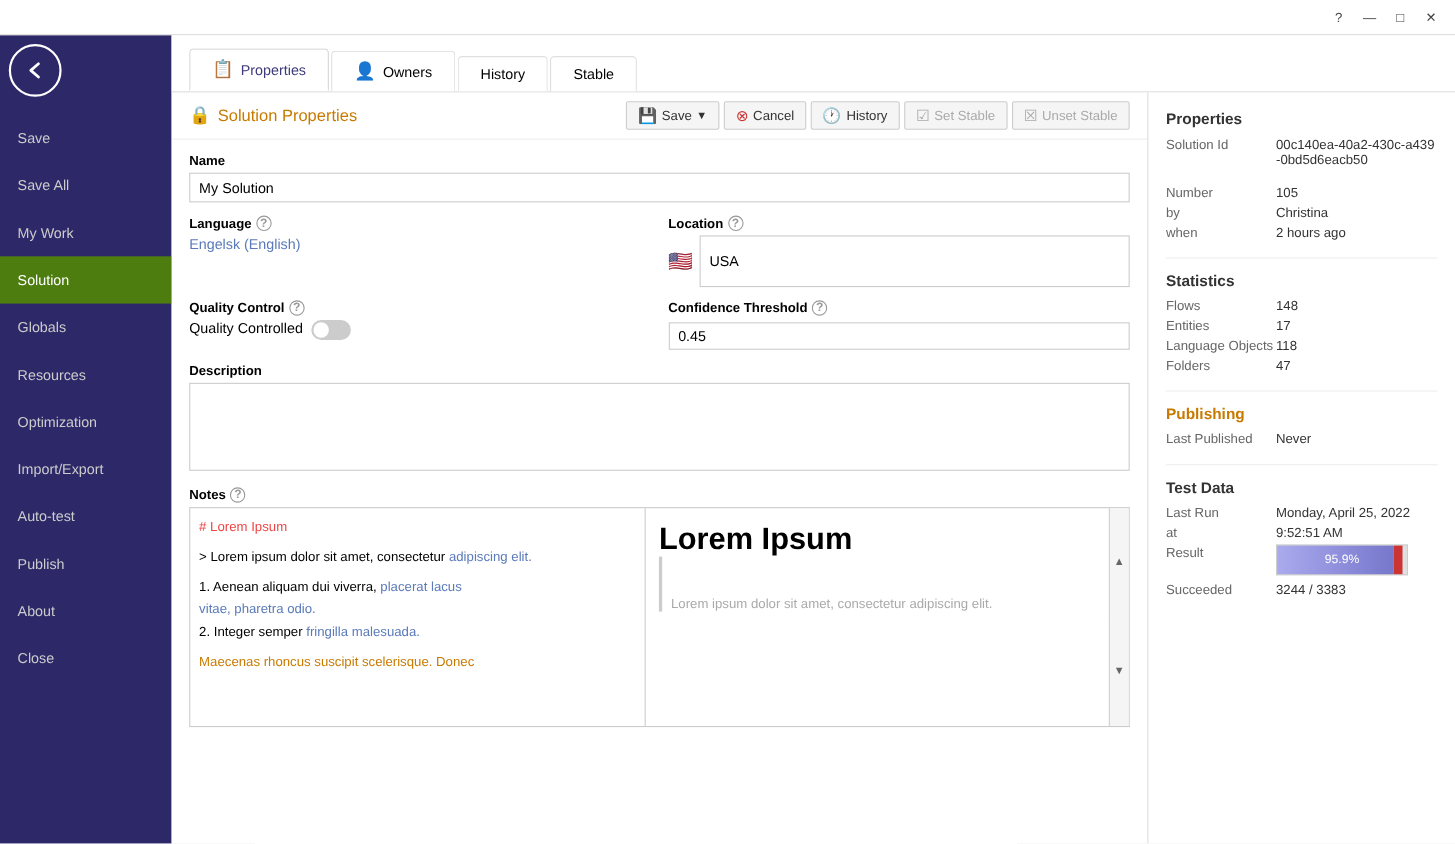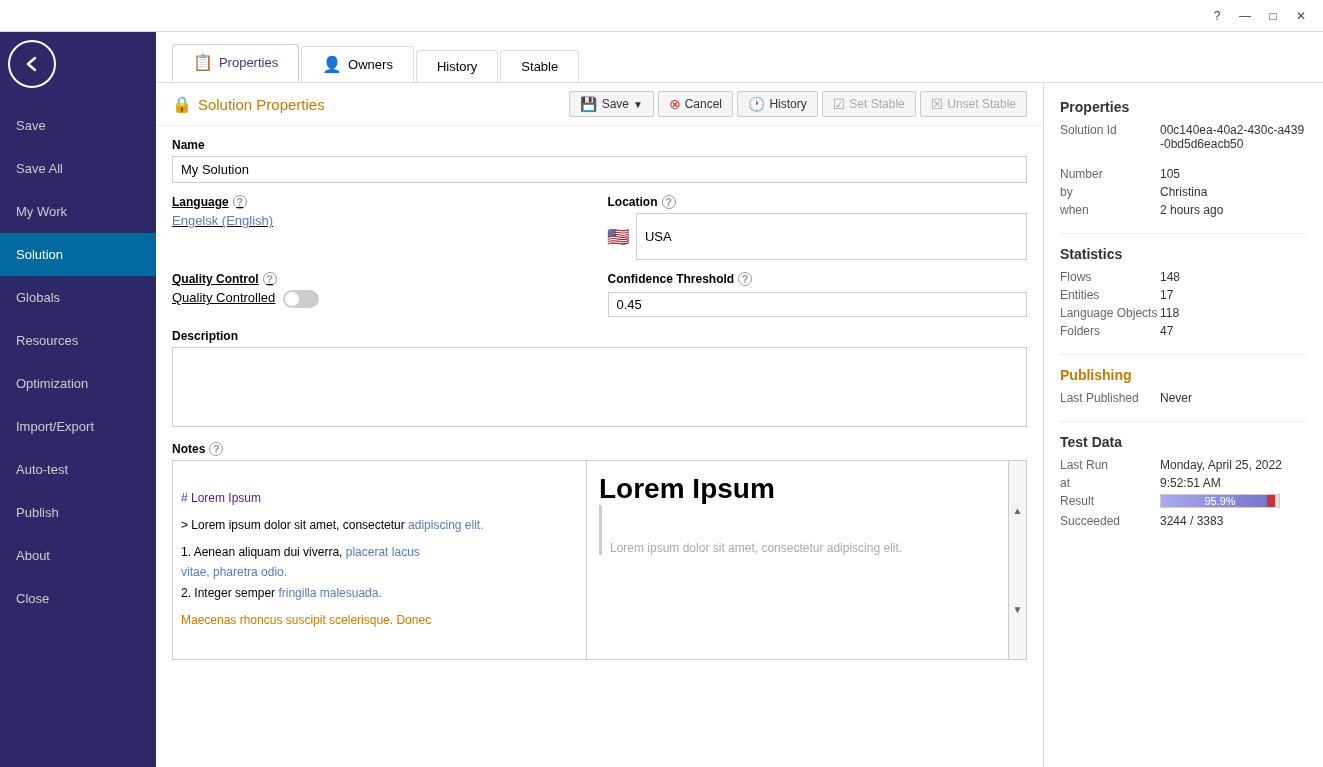--- a/index.html
+++ b/index.html
@@ -56,21 +56,21 @@
       padding-top: 8px;
     }
     .sidebar-item {
       padding: 14px 16px;
       cursor: pointer;
       color: #ccc;
       font-size: 13px;
       white-space: nowrap;
     }
     .sidebar-item.active {
-      background: #0369a1;
+      background: #4d7c0f;
       color: #fff;
     }
 
     
     .content-area {
       flex: 1;
       display: flex;
       flex-direction: column;
       background: #fff;
       overflow: hidden;
@@ -188,21 +188,21 @@
     .form-textarea {
       width: 100%;
       height: 80px;
       padding: 5px 8px;
       border: 1px solid #ccc;
       font-size: 13px;
       outline: none;
       resize: none;
     }
     .two-col { display: flex; gap: 16px; }
-    .col-left { flex: 1; text-decoration: underline; }
+    .col-left { flex: 1; }
     .col-right { flex: 1; }
 
     .lang-value { color: #5a7aba; font-size: 13px; margin-top: 2px; }
     .location-row { display: flex; align-items: center; gap: 6px; margin-top: 2px; }
     .flag-icon { font-size: 18px; }
     .location-input {
       flex: 1;
       padding: 15px 8px;
       border: 1px solid #ccc;
       font-size: 13px;
@@ -275,21 +275,21 @@
     .panel-row { display: flex; margin-bottom: 4px; }
     .panel-key { color: #666; font-size: 12px; min-width: 100px; }
     .panel-value { color: #333; font-size: 12px; flex: 1; }
     .panel-id { color: #333; font-size: 12px; word-break: break-all; }
 
     .section-header { font-size: 14px; font-weight: 600; color: #333; margin-bottom: 8px; border-top: 1px solid #eee; padding-top: 12px; }
     .publishing-title { color: #c87a00; font-size: 14px; font-weight: 600; margin-bottom: 8px; border-top: 1px solid #eee; padding-top: 12px; }
 
     
     .progress-bar-container {
-      width: 120px; height: 14px;
+      width: 120px; height: 28px;
       background: #e0e0e0;
       border: 1px solid #ccc;
       position: relative;
       display: inline-flex; align-items: center;
     }
     .progress-bar-fill {
       height: 100%;
       background: linear-gradient(to right, #aaaaee, #7777cc);
     }
     .progress-bar-end {
@@ -447,21 +447,21 @@
           </div>
 
           <div class="form-row">
             <div class="form-label">
               <span>Notes</span>
               <span class="help-icon">?</span>
             </div>
             <div style="display:flex; position:relative;">
               <div class="notes-area" style="flex:1;">
                 <div class="notes-editor">
-                  <div style="color:#4c1d95;margin-top:20px;"># Lorem Ipsum</div>
+                  <div style="color:#ef4444;"># Lorem Ipsum</div>
                   <div style="margin-top:8px;">
                     &gt; Lorem ipsum dolor sit amet, consectetur
                     <span class="notes-link"> adipiscing elit.</span>
                   </div>
                   <div style="margin-top:8px;">
                     <div>1. Aenean aliquam dui viverra, <span class="notes-link">placerat lacus</span></div>
                     <div><span class="notes-link">vitae, pharetra odio.</span></div>
                     <div style="margin-top:2px;">2. Integer semper <span class="notes-link">fringilla malesuada.</span></div>
                   </div>
                   <div style="margin-top:8px; color:#c87a00;">Maecenas rhoncus suscipit scelerisque. Donec</div>

